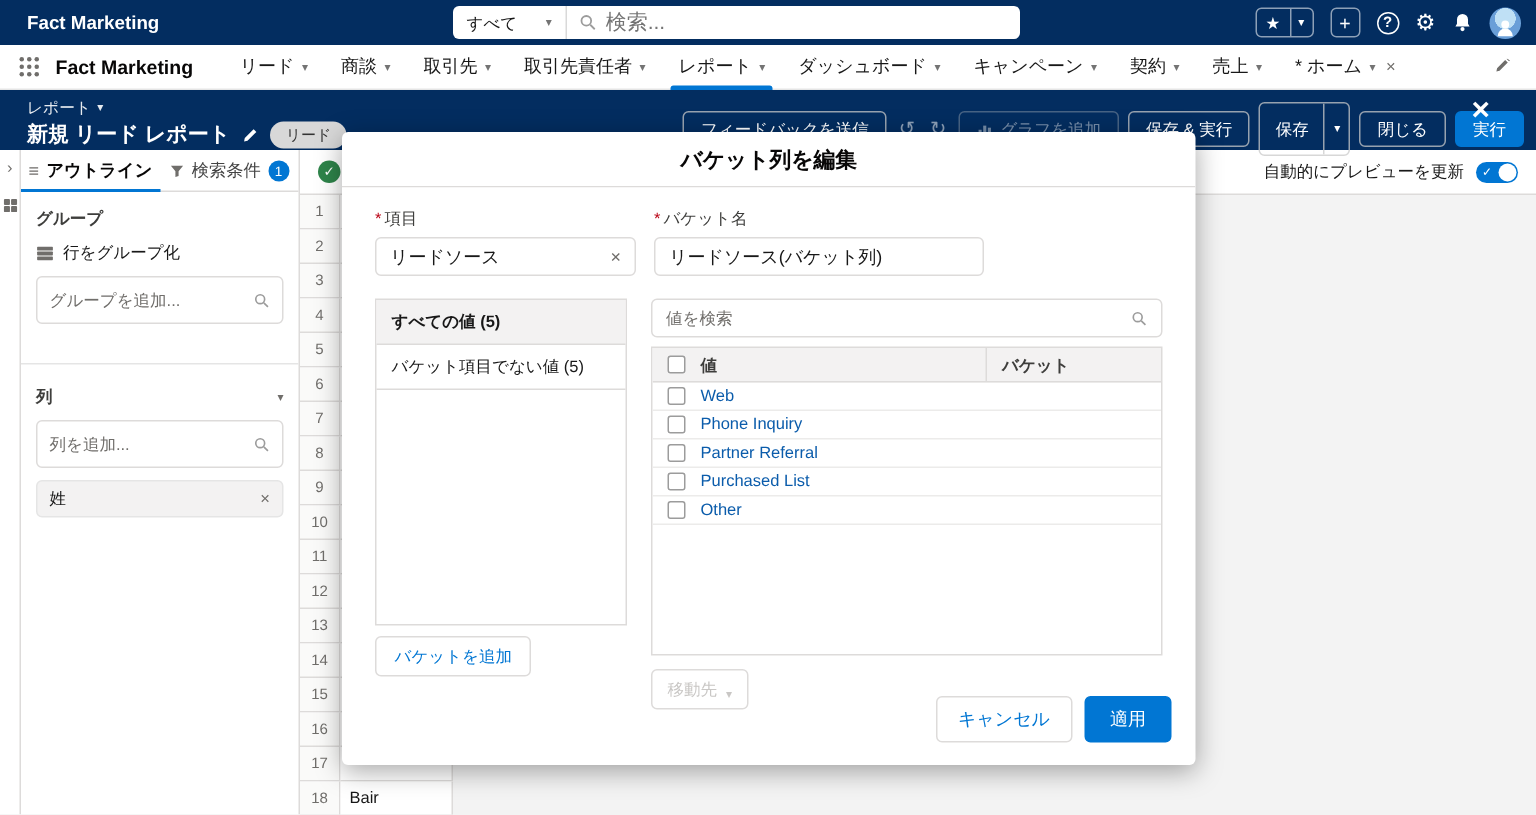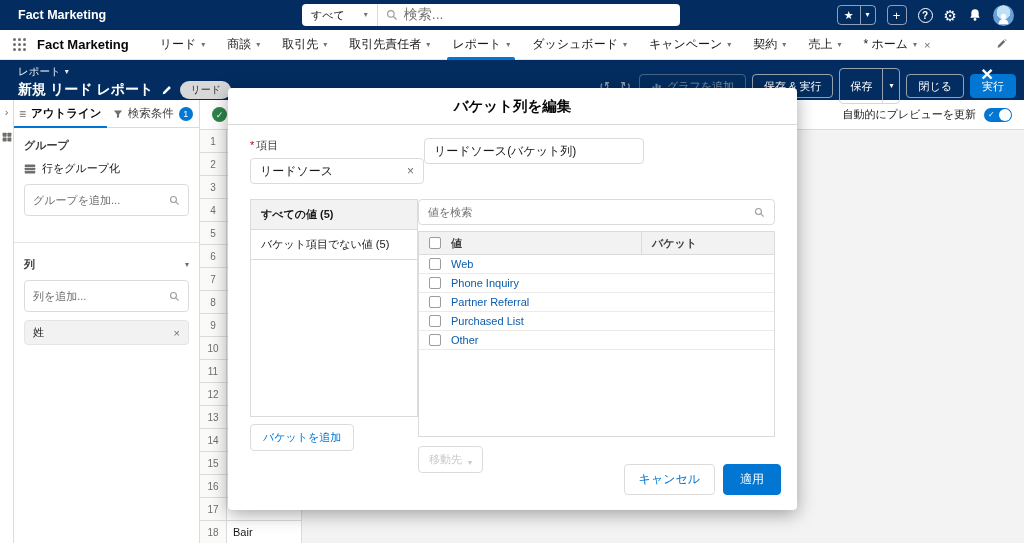--- a/index.html
+++ b/index.html
@@ -98,28 +98,28 @@
 .toggle::before{content:"✓";position:absolute;left:4px;top:0;color:#fff;font-size:8px;line-height:14px}
 .toggle::after{content:"";position:absolute;right:1px;top:1px;width:12px;height:12px;border-radius:50%;background:#fff}
 .grid-row{display:flex;height:23px}
 .grid-num{width:27px;background:#fafaf9;border-right:1px solid #dddbda;border-bottom:1px solid #dddbda;color:#706e6b;font-size:10px;display:flex;align-items:center;justify-content:center}
 .grid-cell{width:75px;background:#fff;border-right:1px solid #dddbda;border-bottom:1px solid #dddbda;font-size:11px;color:#181818;display:flex;align-items:center;padding:0 6px}
 
 
 .modal{position:absolute;left:228px;top:88px;width:569px;height:422px;background:#fff;border-radius:4px;box-shadow:0 4px 18px rgba(0,0,0,.35);z-index:10}
 .m-head{height:37px;border-bottom:1px solid #dddbda;display:flex;align-items:center;justify-content:center;font-size:14.5px;font-weight:bold;color:#080707;border-radius:4px 4px 0 0}
 .m-body{padding:13px 22px 0}
-.frow{display:flex;margin-bottom:15px}
+.frow{display:flex;gap:12px;margin-bottom:15px}
 .flabel{font-size:11px;color:#3e3e3c;margin-bottom:5px}
 .req::before{content:"*";color:#ba0517;margin-right:2px}
 .finput{height:26px;border:1px solid #dddbda;border-radius:4px;display:flex;align-items:center;padding:0 9px;font-size:12px;color:#181818;background:#fff;cursor:text}
 .f1 .finput{width:174px}
 .f2 .finput{width:220px}
 .finput .x{margin-left:auto;color:#706e6b;cursor:pointer;font-size:12px}
-.picker{display:flex;gap:0}
+.picker{display:flex;gap:16px}
 .leftcol{width:168px}
 .vbox{border:1px solid #dddbda;height:218px;font-size:11px;background:#fff}
 .vitem{padding:7px 10px;border-bottom:1px solid #dddbda;color:#181818;cursor:pointer}
 .vitem.sel{background:#f3f2f2;font-weight:bold}
 .remember{display:flex;gap:6px;margin-top:6px;font-size:10px;color:#3e3e3c;line-height:1.35}
 .cbx{width:12px;height:12px;border:1px solid #9c9c9c;border-radius:2px;background:#fff;flex:none;cursor:pointer}
 .addbtn{margin-top:7px;display:inline-block;border:1px solid #dddbda;border-radius:4px;color:#0176d3;background:#fff;font-size:11px;padding:5px 12px;cursor:pointer}
 .rightcol{flex:1}
 .vsearch{height:26px;border:1px solid #dddbda;border-radius:4px;display:flex;align-items:center;padding:0 9px;font-size:11px;color:#706e6b;cursor:text}
 .vtable{border:1px solid #dddbda;margin-top:6px;height:206px;overflow:hidden;font-size:11px;background:#fff}
@@ -252,20 +252,21 @@
       <span class="rh-title">新規 リード レポート</span>
       <span class="rh-pencil">
         <svg width="11" height="11" viewBox="0 0 16 16" fill="currentColor">
             <path d="M11.7 1.6l2.7 2.7-8.6 8.6-3.3.7.7-3.4z"></path>
           </svg>
       </span>
       <span class="badge">リード</span>
     </div>
   </div>
   <div class="rh-actions">
+    <span class="btn btn-inv">フィードバックを送信</span>
     <span class="undoredo">↺</span>
     <span class="undoredo">↻</span>
     <span class="btn btn-dis">
       <svg width="11" height="11" viewBox="0 0 16 16" fill="currentColor">
           <rect x="2" y="8" width="3" height="6"></rect>
           <rect x="6.5" y="4" width="3" height="10"></rect>
           <rect x="11" y="6" width="3" height="8"></rect>
         </svg>
       <span>グラフを追加</span>
     </span>
@@ -436,20 +437,21 @@
   <div class="m-body">
     <div class="frow">
       <div class="f1">
         <div class="flabel req">項目</div>
         <div class="finput">
           <span>リードソース</span>
           <span class="x"></span>
         </div>
       </div>
       <div class="f2">
+        <div class="flabel req">バケット名</div>
         <div class="finput">
           <span>リードソース(バケット列)</span>
         </div>
       </div>
     </div>
     <div class="picker">
       <div class="leftcol">
         <div class="vbox">
           <div class="vitem sel">すべての値 (5)</div>
           <div class="vitem">バケット項目でない値 (5)</div>

